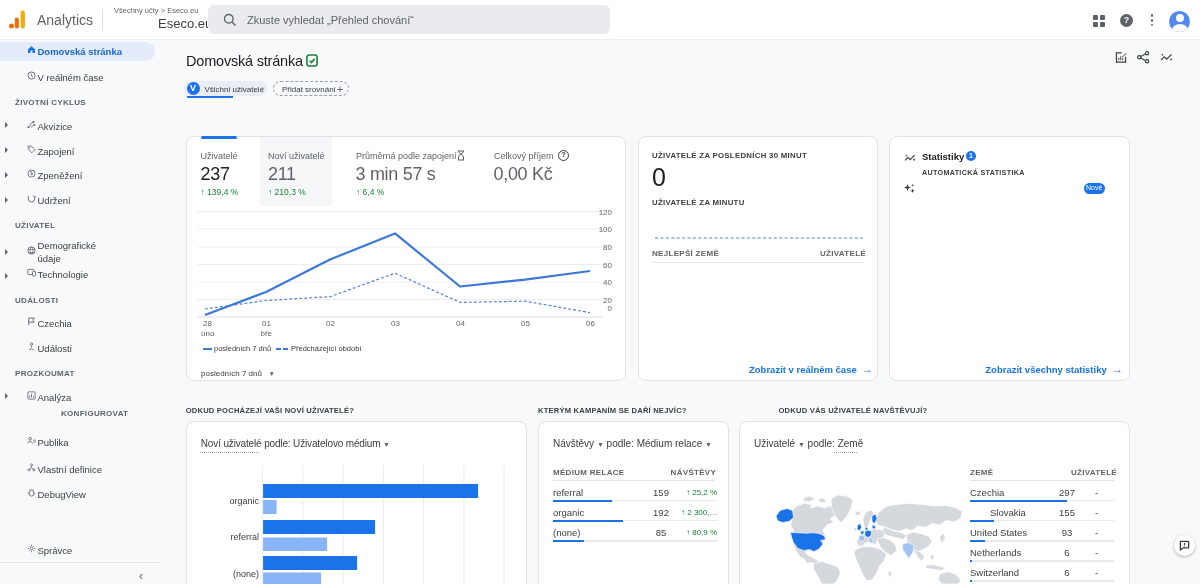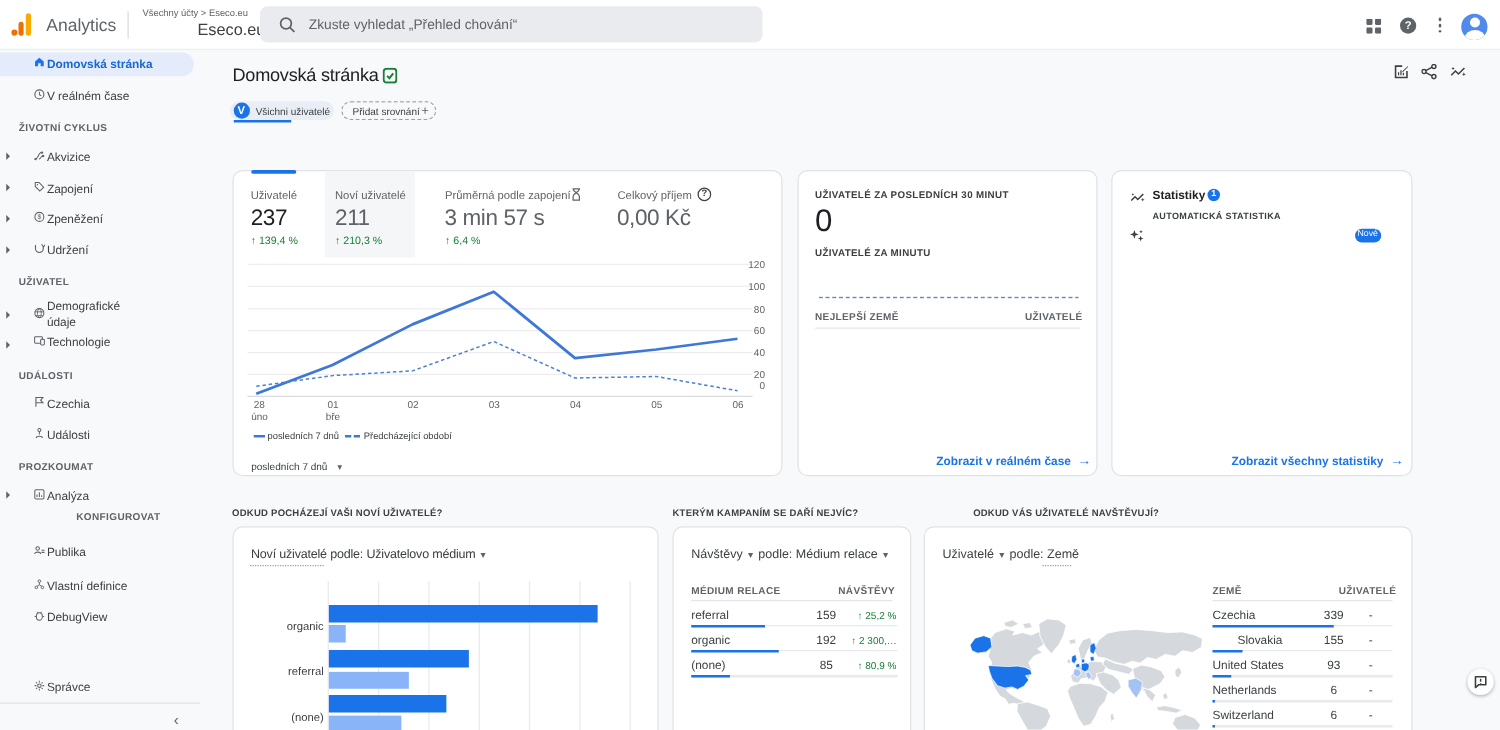--- a/index.html
+++ b/index.html
@@ -431,21 +431,21 @@
 
     <path d="M140.5 52 L146.5 50.5 L152 53.5 L151 60 L147 66.5 L143.5 62 L140.5 57 Z" fill="#a4c2f4"></path>
   </g>
 </svg>
 
 <div class="tablehead" style="left:970px;top:467.5px;">ZEMĚ</div>
 <div class="tablehead" style="left:1071px;top:467.5px;">UŽIVATELÉ</div>
 <div class="abs" style="left:970px;top:480px;width:144px;height:1px;background:#e3e5e8;"></div>
 
 <div class="row" style="left:970px;top:487px;">Czechia</div>
-<div class="rowval" style="left:1056px;top:487px;width:22px;">339</div>
+<div class="rowval" style="left:1056px;top:487px;width:22px;">297</div>
 <div class="row" style="left:1095px;top:487px;">-</div>
 <div class="track" style="left:970px;top:499.5px;width:144px;"></div>
 <div class="fill" style="left:970px;top:499.5px;width:96.5px;"></div>
 
 <div class="row" style="left:970px;top:507px;margin-left:20px;">Slovakia</div>
 <div class="rowval" style="left:1056px;top:507px;width:22px;">155</div>
 <div class="row" style="left:1095px;top:507px;">-</div>
 <div class="track" style="left:970px;top:519.8px;width:144px;"></div>
 <div class="fill" style="left:970px;top:519.8px;width:24px;"></div>
 

